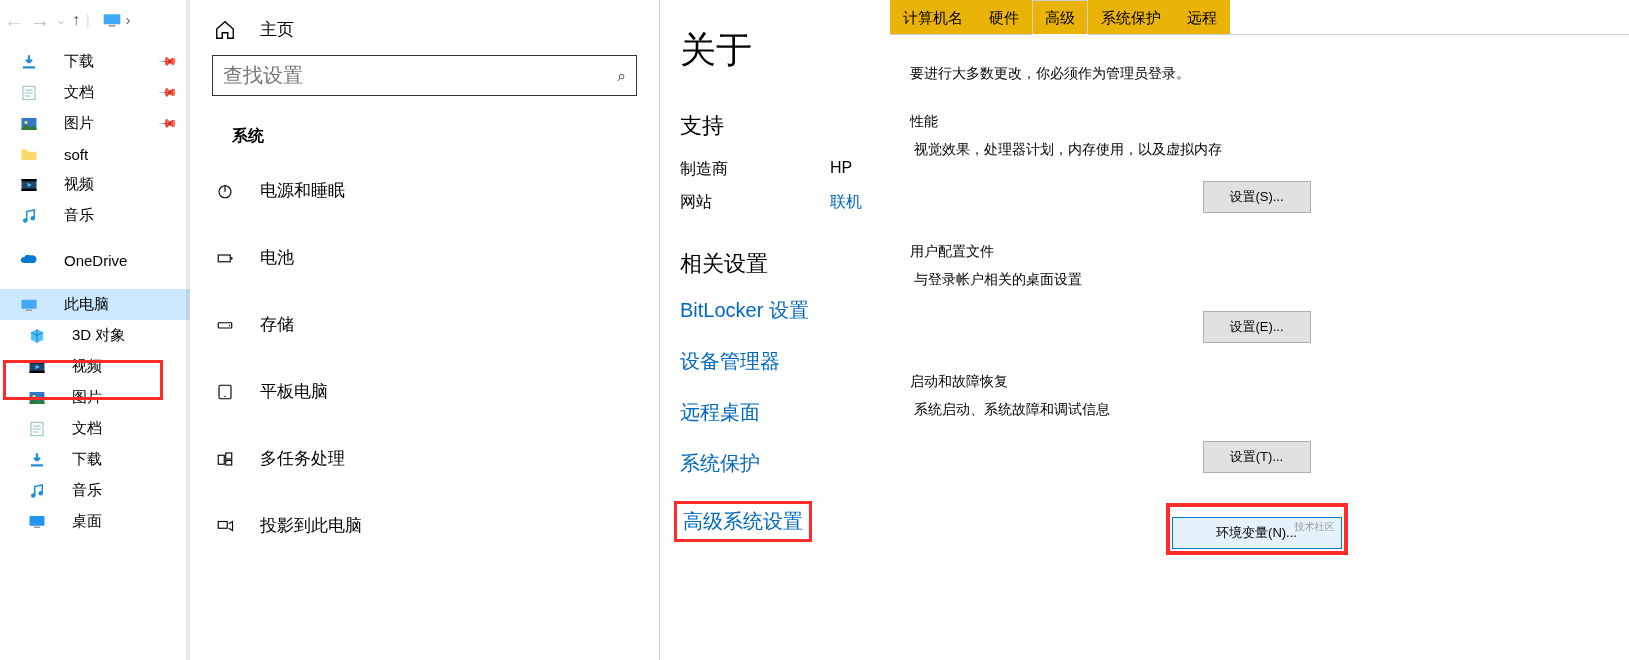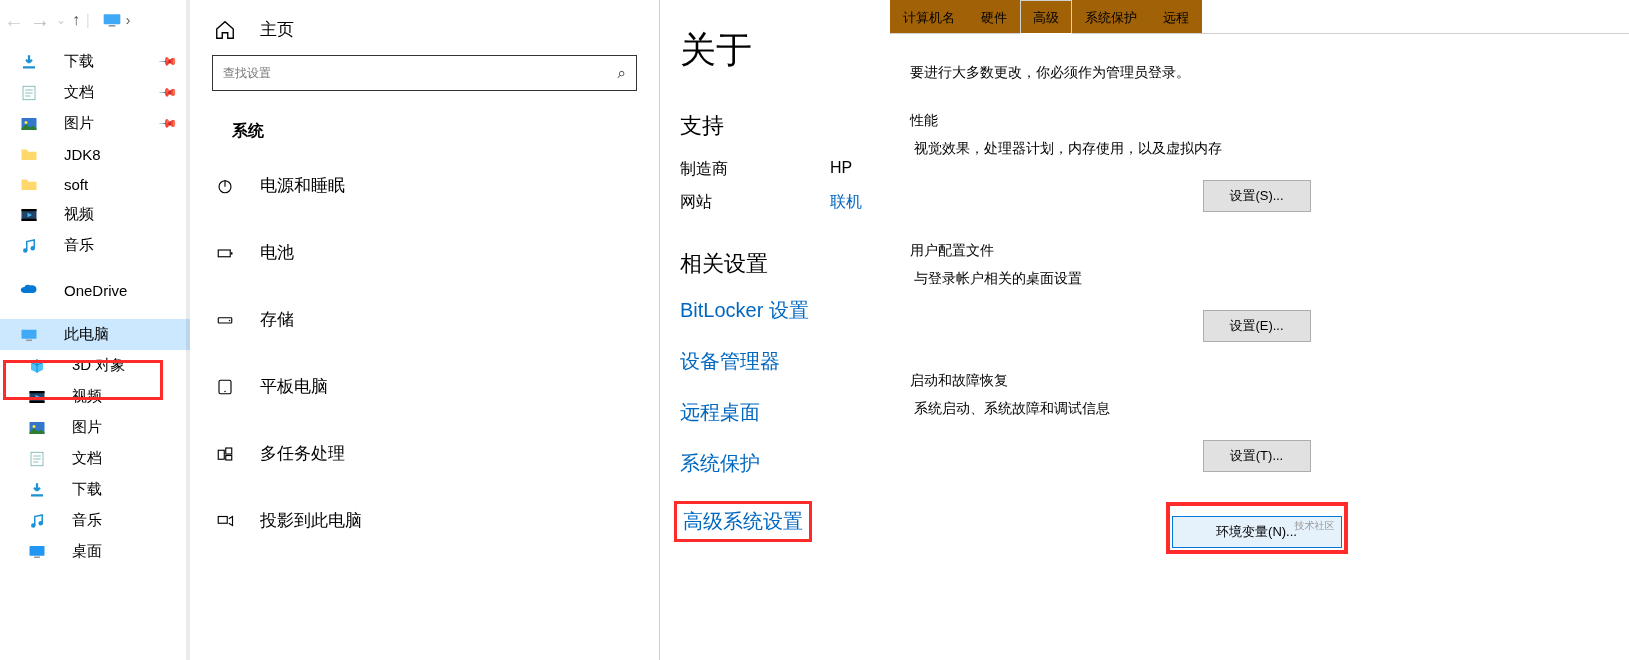--- a/index.html
+++ b/index.html
@@ -22,21 +22,21 @@
 .tree-item .pin { margin-left: auto; margin-right: 14px; color: #888; font-size: 12px; transform: rotate(45deg); }
 .highlight-this-pc { position: absolute; left: 3px; top: 360px; width: 160px; height: 40px; border: 3px solid #ff2a2a; pointer-events: none; }
 
 
 .settings { width: 470px; flex-shrink: 0; background: #fff; border-right: 1px solid #ccc; position: relative; }
 .settings::before { content: ""; position: absolute; left: -4px; top: 0; bottom: 0; width: 4px; background: rgba(0,0,0,0.08); }
 .set-head { display: flex; align-items: center; padding: 18px 20px 10px 24px; gap: 24px; font-size: 17px; }
 .home-ico { width: 22px; height: 22px; }
 .search-wrap { padding: 4px 22px 0 22px; }
 .search { display: flex; align-items: center; border: 1px solid #333; padding: 8px 10px; }
-.search input { flex: 1; border: none; outline: none; font-size: 12px; background: transparent; }
+.search input { flex: 1; border: none; outline: none; font-size: 20px; background: transparent; }
 .search .mag { font-size: 15px; color: #333; }
 .sys-label { font-weight: 700; font-size: 16px; padding: 30px 0 10px 22px; margin-left: 20px; }
 .sys-list { }
 .sys-item { display: flex; align-items: center; gap: 24px; padding: 22px 0 22px 24px; font-size: 17px; cursor: pointer; }
 .sys-item .ico { width: 22px; height: 22px; display: inline-flex; align-items: center; justify-content: center; }
 
 
 .about { width: 210px; flex-shrink: 0; padding: 8px 0 0 20px; overflow: hidden; margin-top: 12px; }
 .about h1 { font-size: 36px; font-weight: 400; margin: 6px 0 30px; }
 .about h2 { font-size: 22px; font-weight: 400; margin: 36px 0 18px; }
@@ -44,21 +44,21 @@
 .sup-row .k { width: 150px; color: #000; }
 .sup-row .v { color: #000; }
 .sup-row .v.link { color: #0067c0; }
 .rel-link { color: #0067c0; font-size: 20px; margin-bottom: 24px; cursor: pointer; display: block; }
 .rel-link.boxed { border: 3px solid #ff2a2a; padding: 4px 6px; width: fit-content; margin-left: -6px; }
 
 
 .sysprop { flex: 1; background: #fff; padding: 0; overflow: hidden; }
 .tabs { display: flex; padding: 0 0 0 20px; position: relative; }
 .tabs::after { content:""; position:absolute; left:20px; right:0; bottom:0; height:1px; background:#d0d0d0; }
-.tab { padding: 8px 12px 6px; border: 1px solid transparent; font-size: 13px; cursor: pointer; position: relative; background:#a16207; }
+.tab { padding: 8px 12px 6px; border: 1px solid transparent; font-size: 15px; cursor: pointer; position: relative; background:#eab308; }
 .tab.active { border: 1px solid #d0d0d0; border-bottom: 1px solid #fff; z-index: 2; }
 .body { padding: 30px 26px 0 40px; }
 .admin-note { font-size: 14px; margin-bottom: 30px; }
 .group { border: none; margin-bottom: 30px; position: relative; }
 .group .legend { font-size: 14px; margin-bottom: 10px; }
 .group .desc { font-size: 14px; padding-left: 4px; }
 .btn-row { display: flex; justify-content: center; margin-top: 22px; }
 .btn { min-width: 108px; padding: 6px 20px; border: 1px solid #adadad; background: #e1e1e1; font-size: 13px; cursor: pointer; }
 .env-btn-wrap { display:flex; justify-content:center; padding-right: 0; margin-top: 24px; }
 .highlight-env { border: 4px solid #ff2a2a; padding: 10px 2px 2px 2px; display: inline-block; }
@@ -123,28 +123,20 @@
             </span>
             <span>图片</span>
             <span class="pin">📌</span>
           </div>
           <div class="tree-item">
             <span class="ico">
               <svg viewBox="0 0 24 24" width="18" height="18">
                 <path d="M2 6h7l2 3h11v11H2z" fill="#ffd86b"></path>
               </svg>
             </span>
-            <span>JDK8</span>
-          </div>
-          <div class="tree-item">
-            <span class="ico">
-              <svg viewBox="0 0 24 24" width="18" height="18">
-                <path d="M2 6h7l2 3h11v11H2z" fill="#ffd86b"></path>
-              </svg>
-            </span>
             <span>soft</span>
           </div>
           <div class="tree-item">
             <span class="ico">
               <svg viewBox="0 0 24 24" width="18" height="18">
                 <rect x="2" y="4" width="20" height="16" fill="#246" rx="1"></rect>
                 <rect x="2" y="4" width="20" height="3" fill="#000"></rect>
                 <rect x="2" y="17" width="20" height="3" fill="#000"></rect>
                 <polygon points="10,9 16,12 10,15" fill="#4bf"></polygon>
               </svg>

